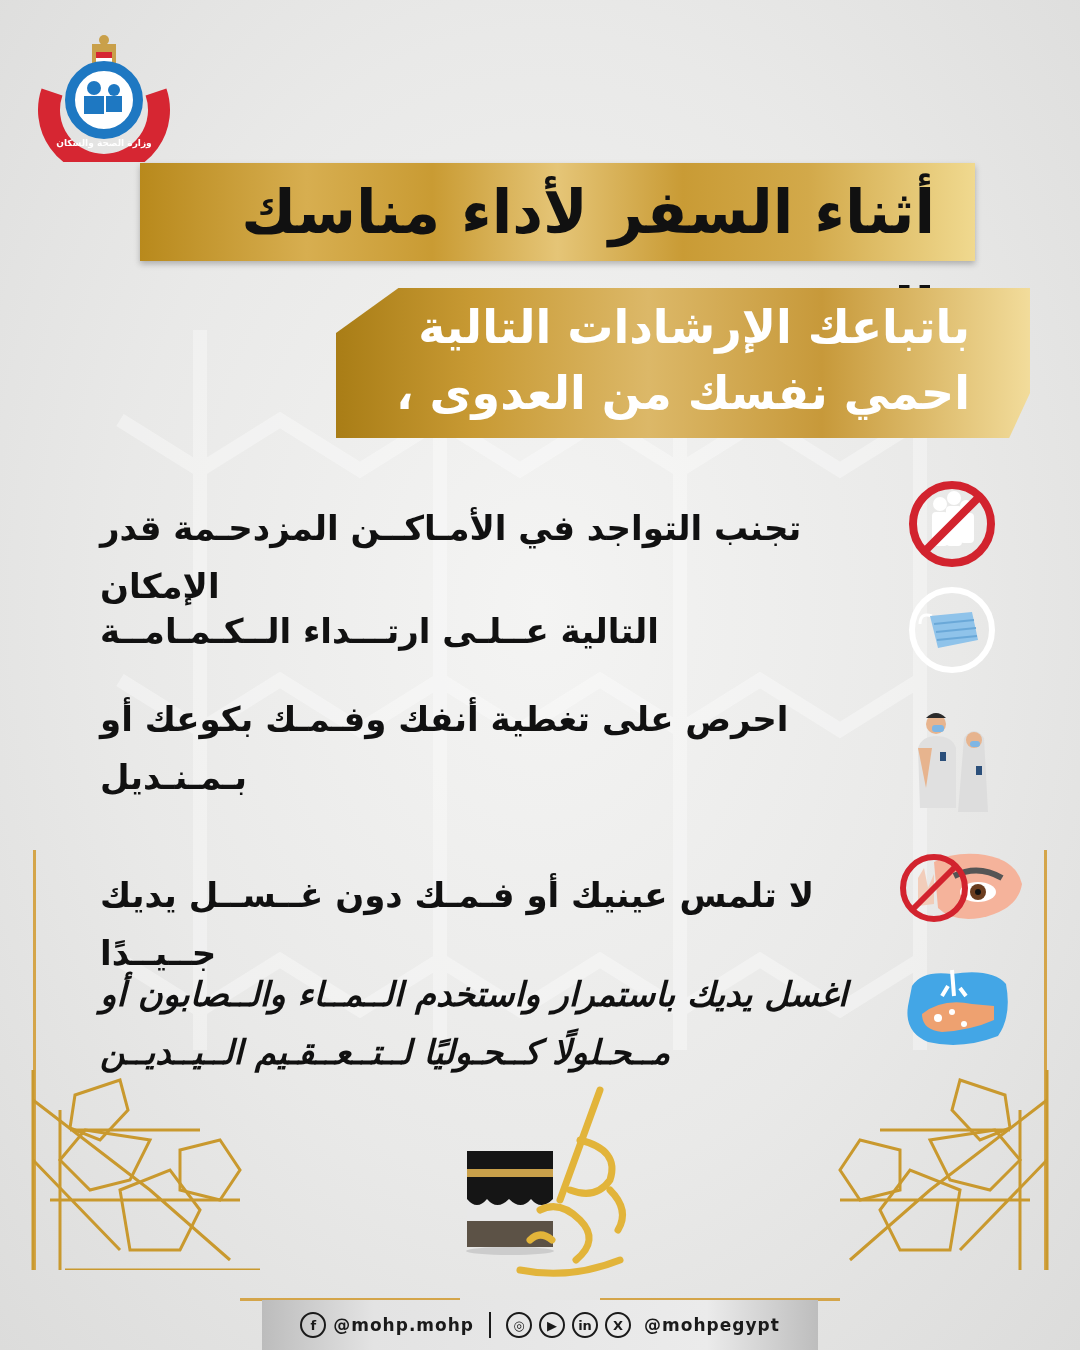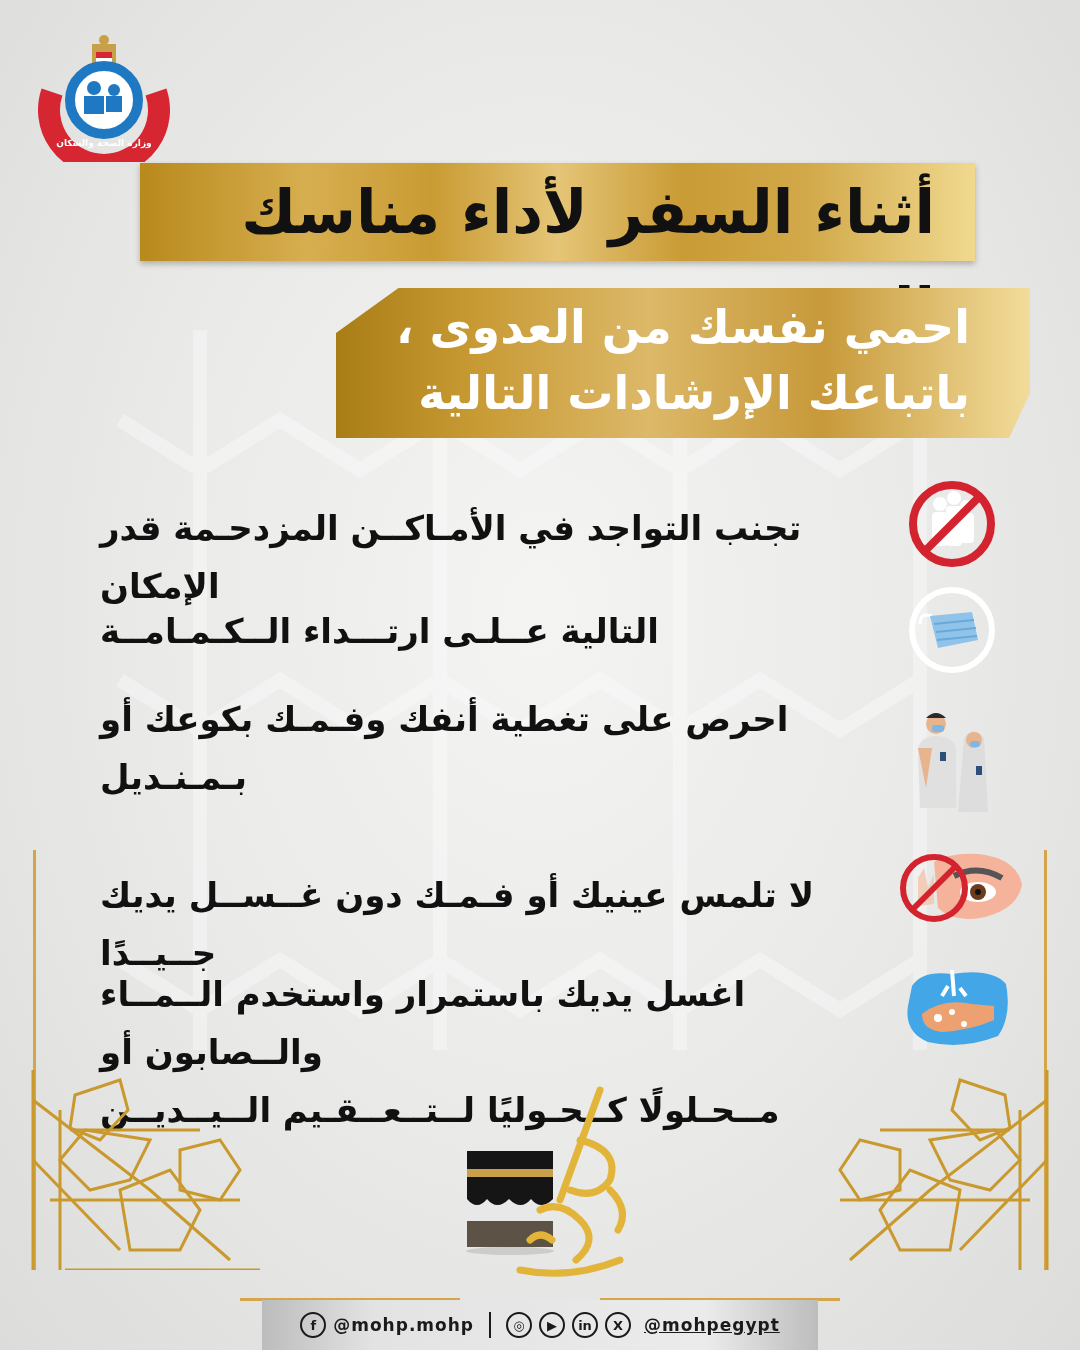--- a/index.html
+++ b/index.html
@@ -84,22 +84,22 @@
       <rect x="84" y="74" width="16" height="16"></rect>
   </g>
   <text x="82" y="124" text-anchor="middle" font-size="9" font-weight="bold" fill="#fff" font-family="DejaVu Sans, sans-serif">وزارة الصحة والسكان</text>
 </svg>
 
 <div class="title-banner">
   <span>أثناء السفر لأداء مناسك الحج</span>
 </div>
 
 <div class="subtitle-banner">
+  <div>باتباعك الإرشادات التالية</div>
   <div>احمي نفسك من العدوى ،</div>
-  <div>باتباعك الإرشادات التالية</div>
 </div>
 
 <div class="side-line" style="left:1044px; top:850px; height:420px;"></div>
 <div class="side-line" style="left:33px; top:850px; height:420px;"></div>
 
 <div class="tip" style="top:499px;">
   <div>تجنب التواجد في الأمـاكــن المزدحـمة قدر الإمكان</div>
 </div>
 <svg class="tip-icon" style="left:906px; top:478px; width:92px; height:92px;" viewBox="0 0 92 92">
   <g fill="#fff">
@@ -147,21 +147,21 @@
   <path d="M36 14 Q54 4 80 6 Q118 10 124 36 Q120 62 82 70 Q54 74 40 60 Z" fill="#f5b39b"></path>
   <path d="M56 28 Q80 16 104 30" fill="none" stroke="#555" stroke-width="6"></path>
   <ellipse cx="80" cy="44" rx="18" ry="10" fill="#fff"></ellipse>
   <circle cx="80" cy="44" r="8" fill="#6b3d1f"></circle>
     <circle cx="80" cy="44" r="3" fill="#111"></circle>
   <path d="M20 30 L26 20 L30 40 L36 26 L36 56 L20 58 Z" fill="#f2c4ad" opacity="0.8"></path>
   <circle cx="36" cy="40" r="31" fill="none" stroke="#d2232e" stroke-width="6"></circle>
   <line x1="58" y1="18" x2="14" y2="62" stroke="#d2232e" stroke-width="6"></line>
 </svg>
 
-<div class="tip" style="top:965px;">
+<div class="tip" style="top:965px;font-style:italic;">
   <div>اغسل يديك باستمرار واستخدم الــمــاء والــصابون أو</div>
   <div>مــحـلولًا كــحـوليًا لــتــعــقـيم الــيــديــن</div>
 </div>
 <svg class="tip-icon" style="left:902px; top:966px; width:110px; height:82px;" viewBox="0 0 110 82">
   <path d="M10 20 Q20 4 50 8 Q90 2 104 18 Q110 50 96 70 Q60 84 26 76 Q2 66 6 40 Z" fill="#43a6e6"></path>
   <path d="M50 4 L52 30 M46 20 L40 30 M58 22 L64 30" stroke="#fff" stroke-width="4"></path>
   <path d="M20 48 Q40 32 70 38 L92 40 L92 54 Q70 64 40 66 Q20 64 20 48 Z" fill="#eea170"></path>
   <circle cx="36" cy="52" r="4" fill="#fff"></circle>
     <circle cx="50" cy="46" r="3" fill="#fff"></circle>
     <circle cx="62" cy="58" r="3" fill="#fff"></circle>
@@ -216,14 +216,14 @@
 <div class="footer-line" style="left:600px; width:240px;"></div>
 
 <div class="footer">
   <span class="social-icon">f</span>
   <span>@mohp.mohp</span>
   <span class="divider"></span>
   <span class="social-icon">◎</span>
   <span class="social-icon">▶</span>
   <span class="social-icon">in</span>
   <span class="social-icon">X</span>
-  <span style="margin-left:6px;text-decoration:underline;">@mohpegypt</span>
+  <span style="margin-left:6px;">@mohpegypt</span>
 </div>
 
 </body></html>

